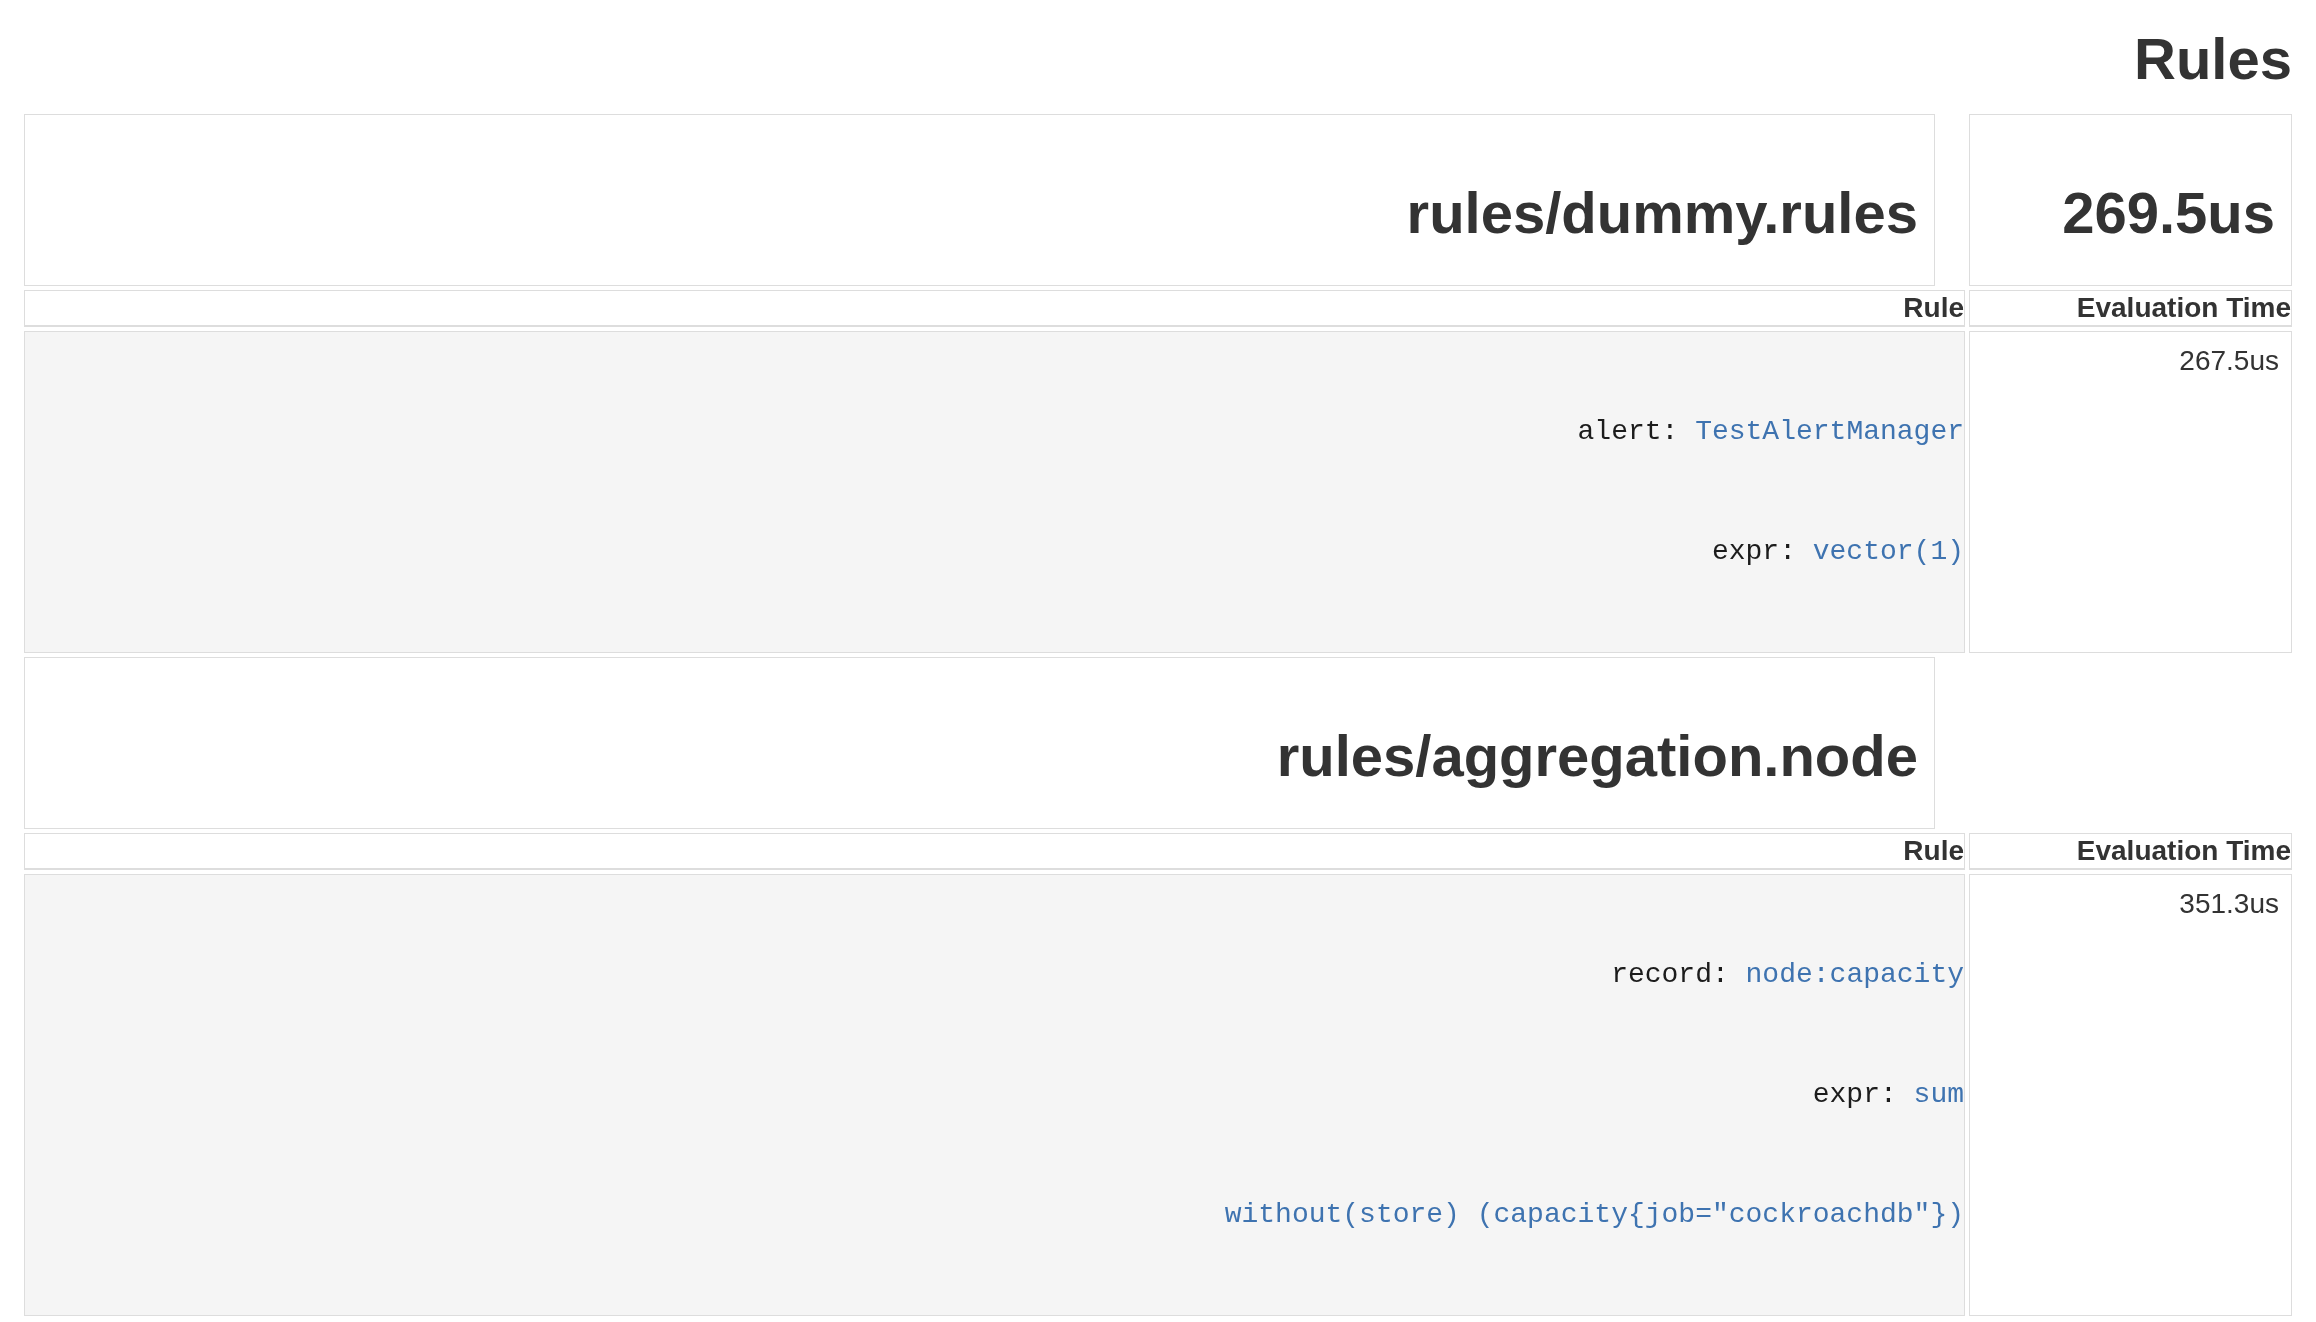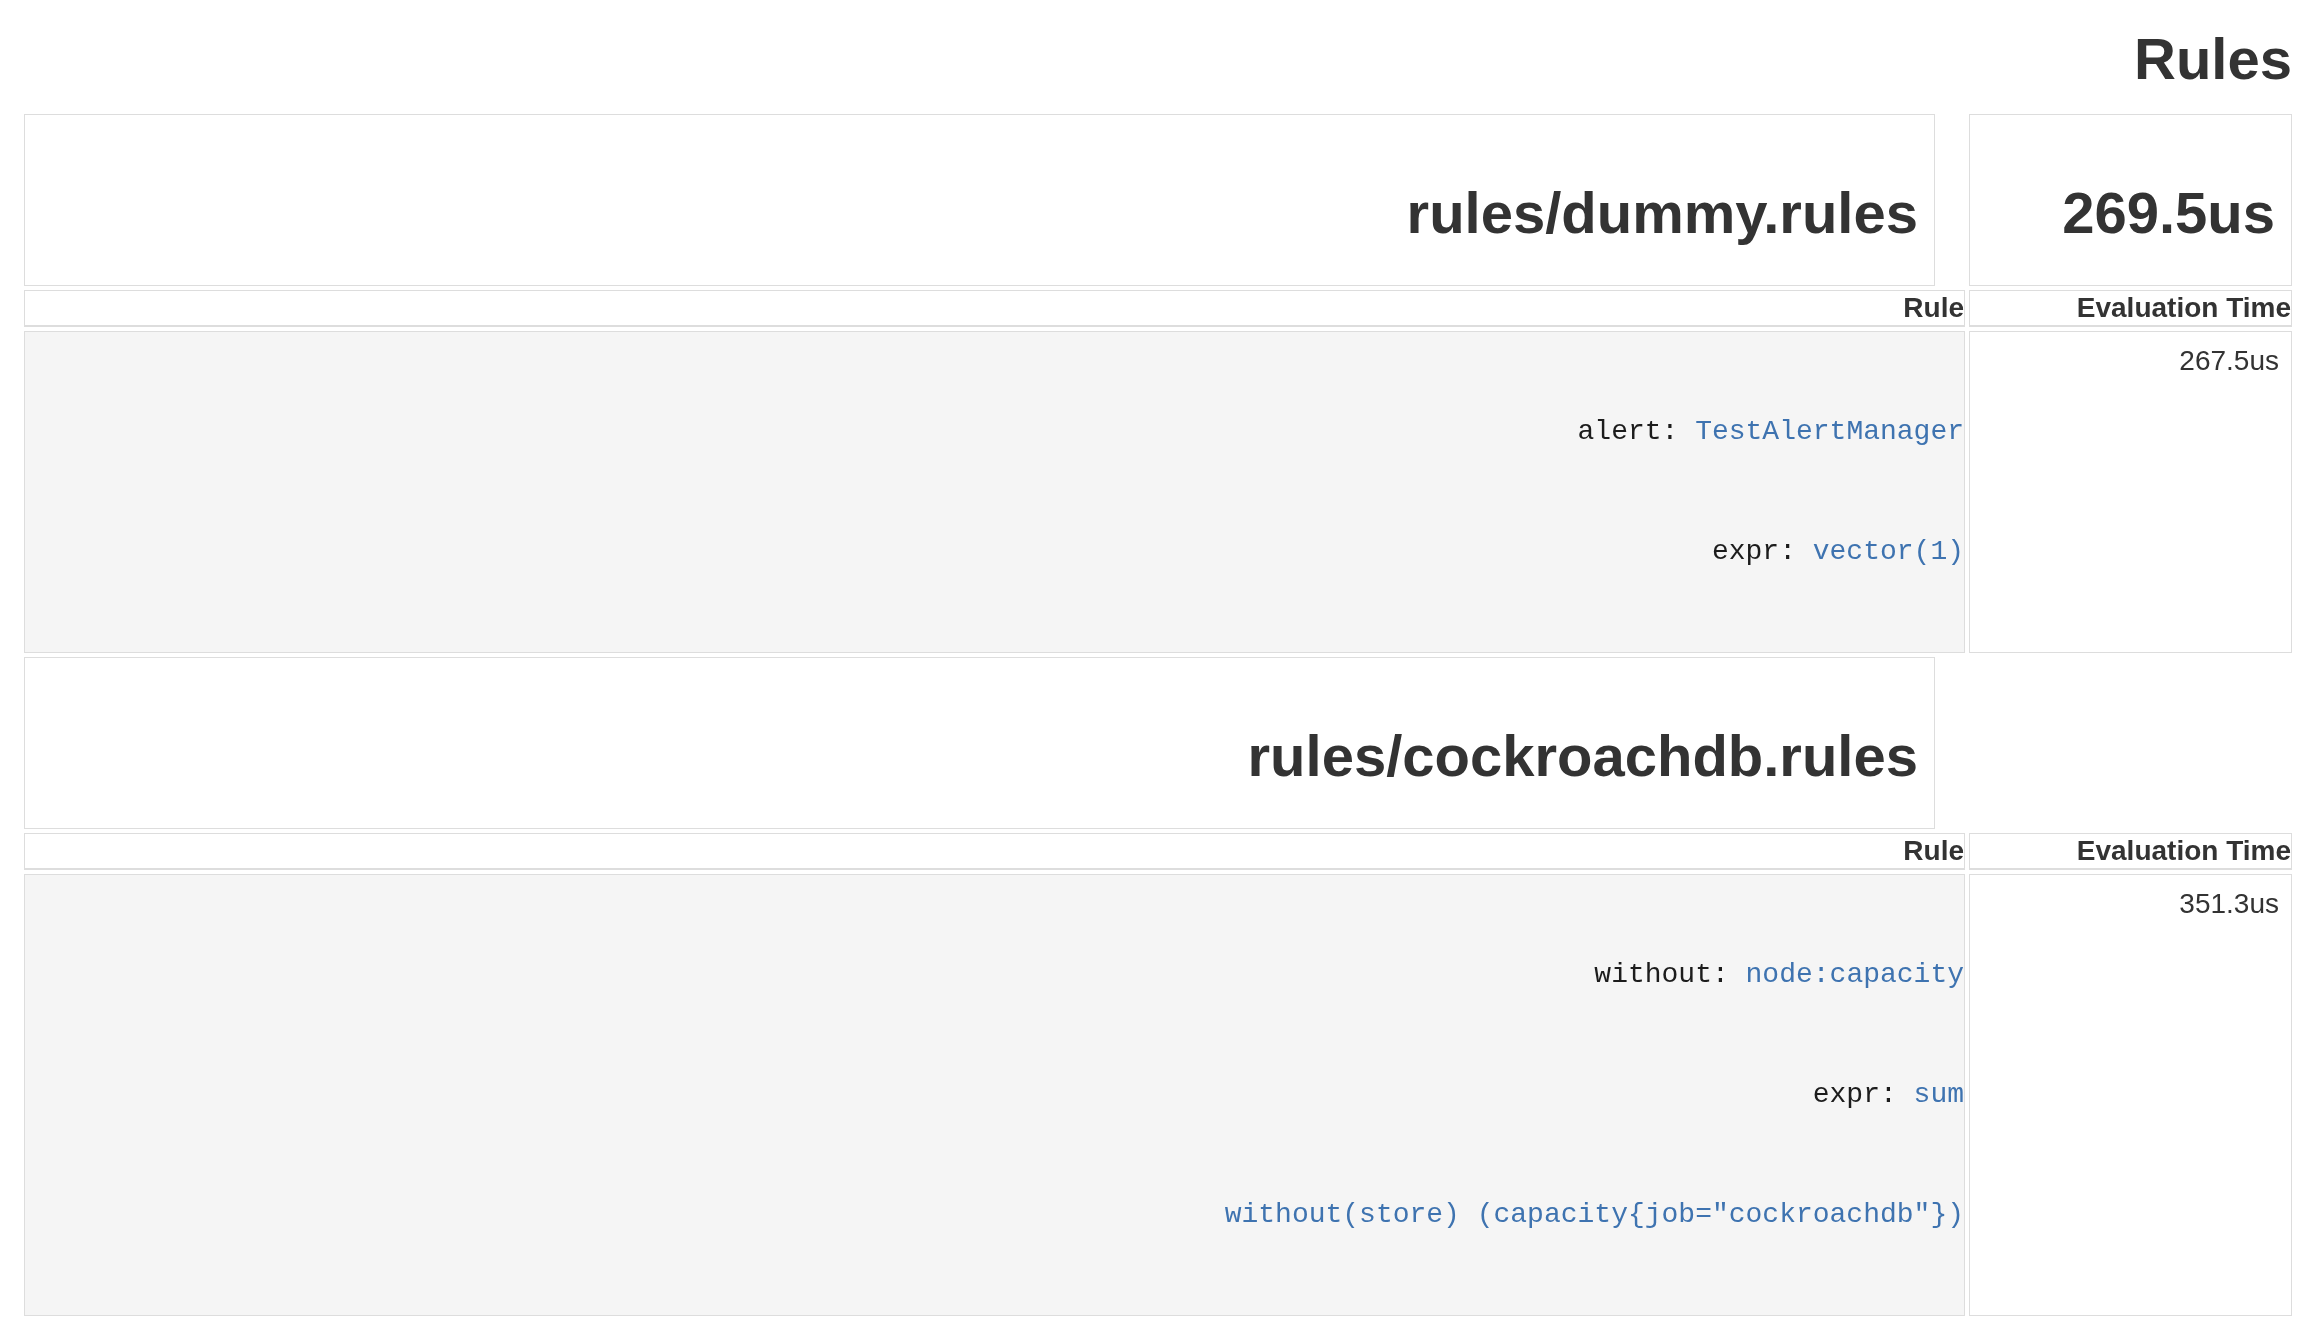--- a/index.html
+++ b/index.html
@@ -98,27 +98,27 @@
   <div class="cell col-header-cell span2">Rule</div>
   <div class="cell col-header-cell">Evaluation Time</div>
 
   <div class="cell rule-cell span2">
     <div class="code-line"><span class="code-key">alert: </span><span class="code-val">TestAlertManager</span></div>
     <div class="code-line"><span class="code-key">expr: </span><span class="code-val">vector(1)</span></div>
   </div>
   <div class="cell eval-cell">267.5us</div>
 
   <div class="cell group-name-cell">
-    <h2>rules/cockroachdb.rules</h2>
+    <h2>rules/aggregation.node</h2>
   </div>
   <div class="spacer-cell"></div>
 
   <div class="cell col-header-cell span2">Rule</div>
   <div class="cell col-header-cell">Evaluation Time</div>
 
   <div class="cell rule-cell span2">
-    <div class="code-line"><span class="code-key">without: </span><span class="code-val">node:capacity</span></div>
+    <div class="code-line"><span class="code-key">record: </span><span class="code-val">node:capacity</span></div>
     <div class="code-line"><span class="code-key">expr: </span><span class="code-val">sum</span></div>
     <div class="code-line"><span class="code-key"></span><span class="code-val">  without(store) (capacity{job="cockroachdb"})</span></div>
   </div>
   <div class="cell eval-cell">351.3us</div>
 
 </div>
 
 </body></html>

